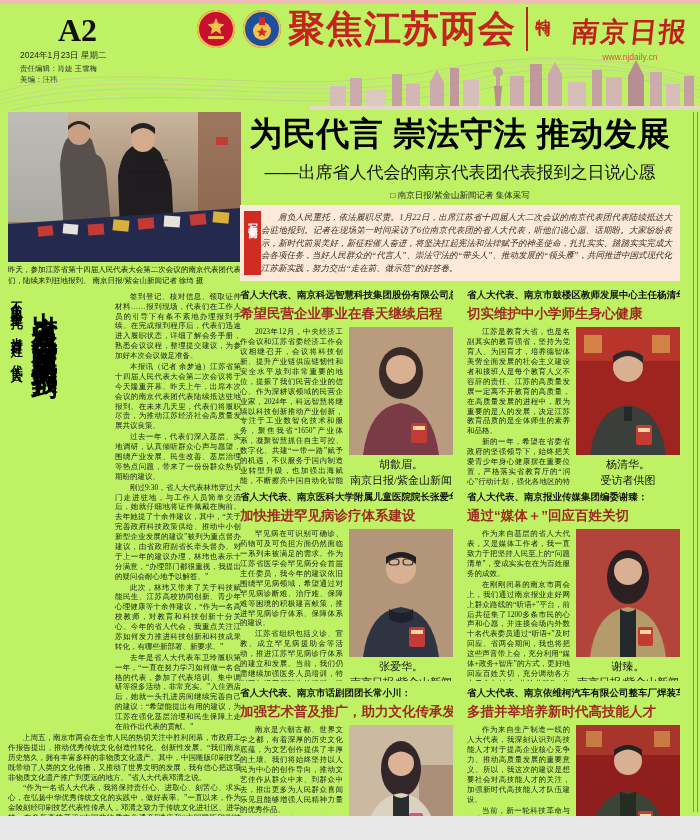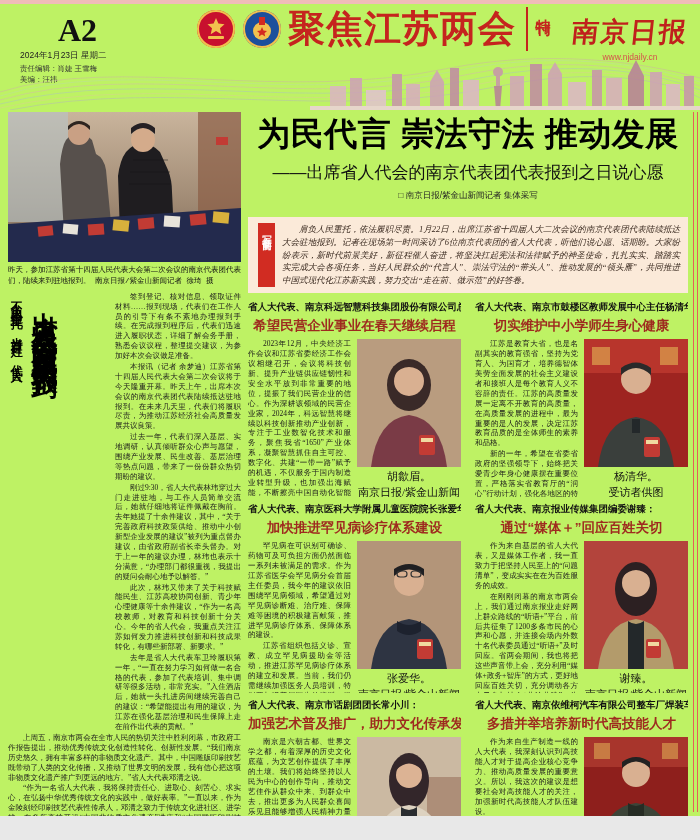--- a/index.html
+++ b/index.html
@@ -26,42 +26,42 @@
   .band .skyline { right:0; width:390px; height:54px; }
 
   
   .content { position:absolute; top:112px; left:0; right:0; bottom:0; }
   .red-edge { position:absolute; right:2px; top:0; bottom:4px; width:5px; border-left:1.5px solid #e26059; border-right:1.5px solid #e26059; }
 
   
   .left-col { position:absolute; left:8px; top:0; width:233px; height:726px; overflow:hidden; }
   .photo-main { width:233px; height:150px; overflow:hidden; }
   .photo-main svg { display:block; }
-  .photo-cap { font-size:7.5px; line-height:1.45; color:#111; margin-top:3px; font-family:Liberation Mono, monospace; text-align:justify; }
+  .photo-cap { font-size:7.5px; line-height:1.45; color:#111; margin-top:3px; font-family:Liberation Serif, serif; text-align:justify; }
   .photo-cap .credit { color:#111; }
   .left-article { margin-top:5px; height:545px; overflow:hidden; font-family:"Liberation Serif", serif; font-size:7.5px; line-height:1.32; color:#1a1a1a; }
   .vhead-wrap { float:left; width:100px; height:432px; display:flex; gap:6px; margin-right:7px; align-items:flex-start; }
   .vkicker { writing-mode:vertical-rl; text-orientation:upright; font-size:12px; font-weight:700; letter-spacing:3px; color:#000; height:300px; }
   .vtitle { writing-mode:vertical-rl; text-orientation:upright; font-size:26px; font-weight:900; letter-spacing:4px; color:#000; height:430px; line-height:1.08; }
   .left-article p { text-indent:2em; text-align:justify; margin-bottom:1px; }
 
   
-  .right-area { position:absolute; left:248px; top:0; width:440px; height:726px; overflow:hidden; }
+  .right-area { position:absolute; left:240px; top:0; width:440px; height:726px; overflow:hidden; }
   .main-head { text-align:center; font-size:33px; font-weight:900; color:#000; letter-spacing:0.5px; white-space:nowrap; }
   .sub-head { text-align:center; font-size:17px; font-weight:400; color:#111; margin-top:4px; }
   .byline { text-align:center; font-size:8.5px; color:#222; margin-top:6px; }
-  .preface { display:flex; margin-top:15px; background:#fbead9; padding:6px 8px 6px 10px; gap:7px; }
+  .preface { display:flex; margin-top:3px; background:#fbead9; padding:6px 8px 6px 4px; }
   .preface-label { background:#d12c22; color:#fff; writing-mode:vertical-rl; text-orientation:upright; font-size:9.5px; font-weight:700; letter-spacing:2px; padding:5px 2px; align-self:stretch; display:flex; align-items:center; }
   .preface-text { font-family:"Liberation Serif", serif; font-style:italic; font-size:8.5px; line-height:1.5; color:#3a2a20; text-indent:2em; text-align:justify; }
 
   .grid { display:grid; grid-template-columns:1fr 1fr; column-gap:14px; row-gap:6px; margin-top:8px; }
   .article { overflow:hidden; }
   .r1 { height:196px; } .r2 { height:190px; } .r3 { height:156px; }
   .kicker { font-size:9.5px; font-weight:700; color:#111; white-space:nowrap; }
-  .a-head { font-size:13.5px; font-weight:900; color:#9e2b1f; text-align:center; margin:3px 0 4px; white-space:nowrap; }
+  .a-head { font-size:13.5px; font-weight:900; color:#9e2b1f; margin:3px 0 4px; white-space:nowrap; }
   .a-body { display:flex; gap:6px; }
   .a-text { flex:1; font-family:"Liberation Serif", serif; font-size:7.5px; line-height:1.33; color:#1a1a1a; }
   .a-text p { text-indent:2em; text-align:justify; margin-bottom:1px; }
   .a-photo-wrap { width:104px; flex:none; }
   .a-photo { width:104px; overflow:hidden; }
   .ph-tall { height:128px; } .ph-short { height:112px; }
   .a-cap { font-size:11px; color:#111; text-align:center; line-height:1.45; margin-top:2px; font-family:"Liberation Serif", serif; }
 </style>
 </head>
 <body>

